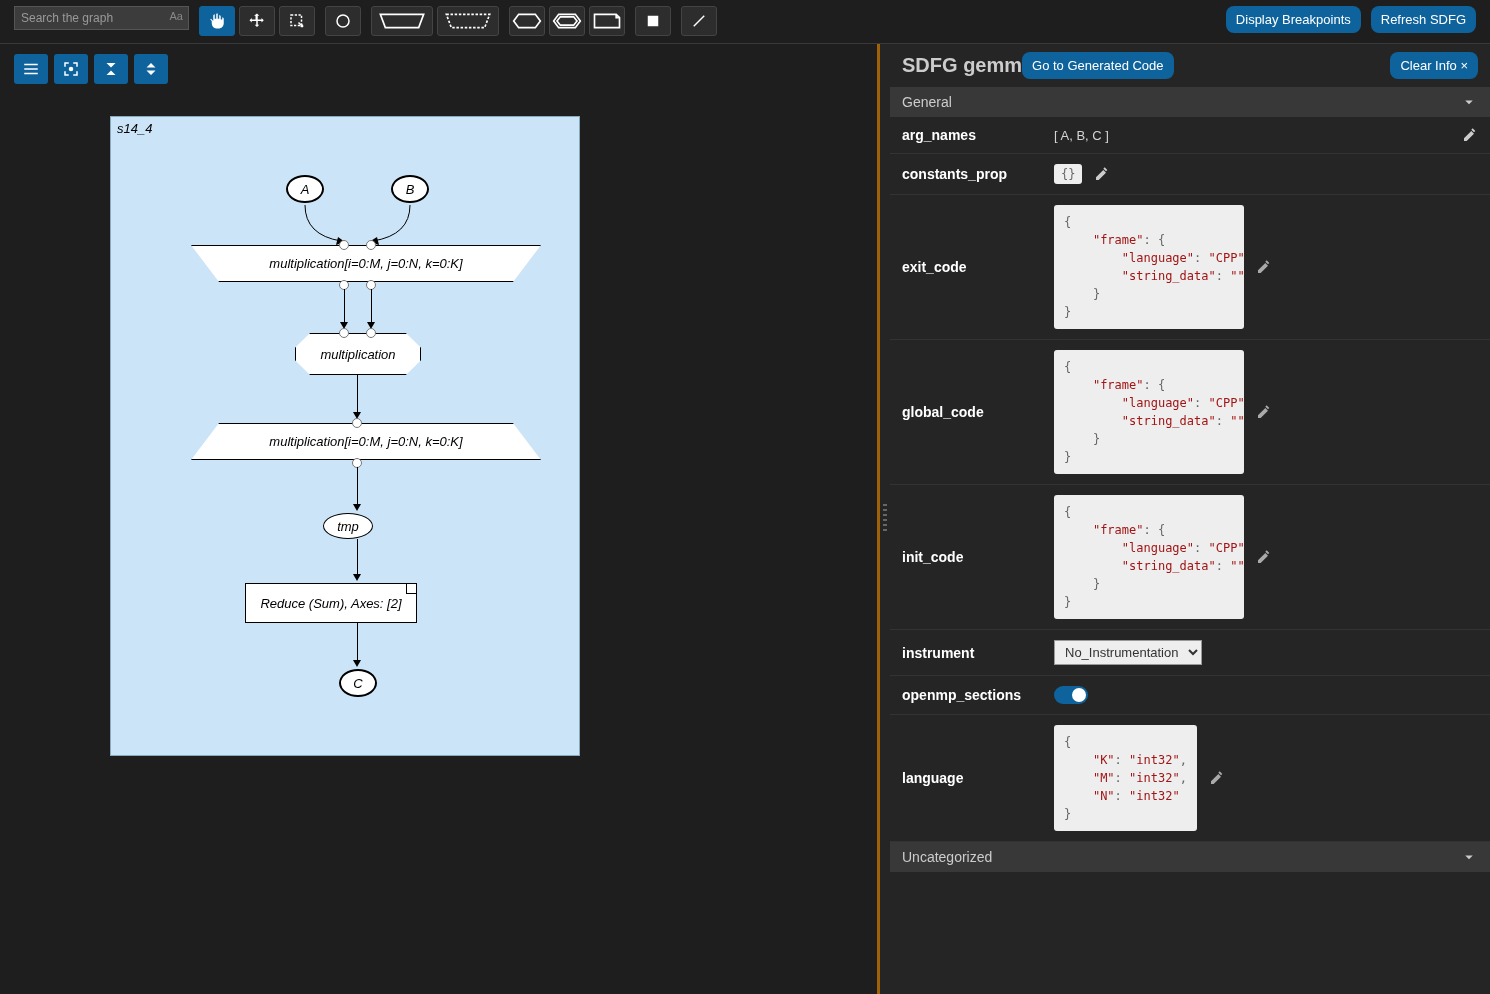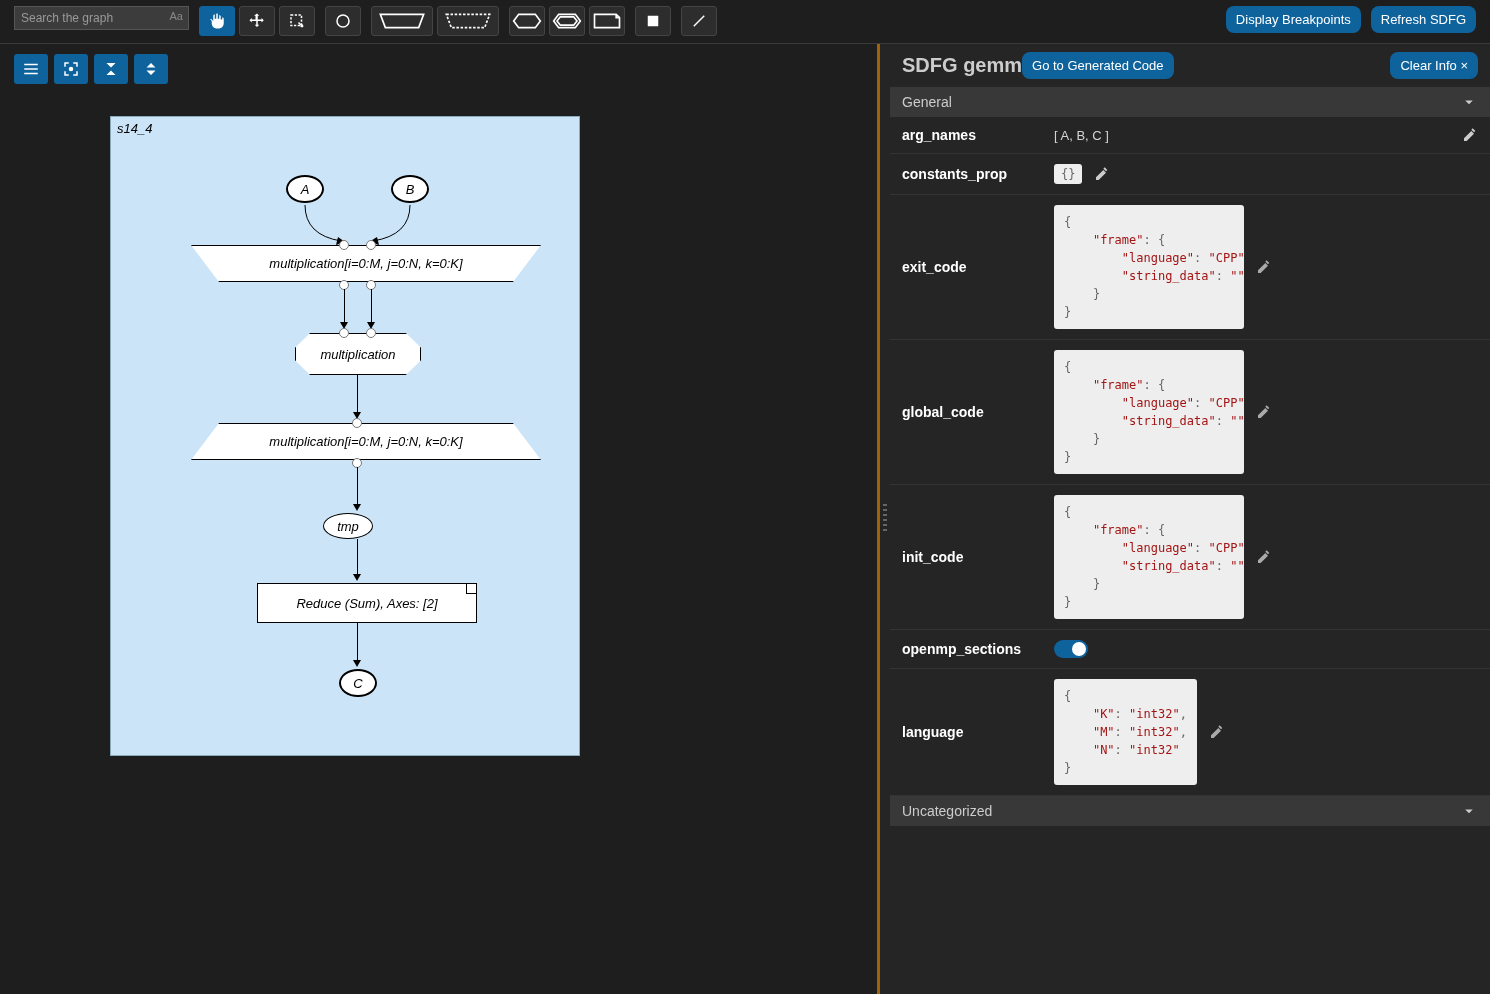--- a/index.html
+++ b/index.html
@@ -465,21 +465,21 @@
       <div class="port" style="left:241px;top:341px"></div>
 
       <div class="arrow-line" style="left:246px;top:350px;width:1px;height:40px"></div>
       <div class="arrow-head" style="left:242px;top:387px"></div>
 
       <div class="node-ellipse" style="left:212px;top:396px;width:50px;height:26px">tmp</div>
 
       <div class="arrow-line" style="left:246px;top:422px;width:1px;height:38px"></div>
       <div class="arrow-head" style="left:242px;top:457px"></div>
 
-      <div class="node-rect" style="left:146px;top:466px;width:220px;height:40px">
+      <div class="node-rect" style="left:134px;top:466px;width:172px;height:40px">
         <span>Reduce (Sum), Axes: [2]</span>
         <div class="dog-ear"></div>
       </div>
 
       <div class="arrow-line" style="left:246px;top:506px;width:1px;height:40px"></div>
       <div class="arrow-head" style="left:242px;top:543px"></div>
 
       <div class="node-circle" style="left:228px;top:552px;border-width:2px">C</div>
     </div>
   </div>
@@ -553,20 +553,26 @@
     <span class="code-str">"frame"</span><span>: {</span>
         <span class="code-str">"language"</span>: <span class="code-str">"CPP"</span>,
         <span class="code-str">"string_data"</span>: <span class="code-str">""</span>
     <span>}</span>
 <span>}</span></div>
       <svg class="edit-icon" viewBox="0 0 24 24" fill="#aaa">
           <path d="M3 17l11-11 4 4L7 21H3v-4zM14 4l2-2 4 4-2 2-4-4z"></path>
         </svg>
     </div>
 
+    <div class="prop-row">
+      <div class="prop-label">instrument</div>
+      <select class="select-input">
+        <option>No_Instrumentation</option>
+      </select>
+    </div>
 
     <div class="prop-row">
       <div class="prop-label">openmp_sections</div>
       <div class="toggle"></div>
     </div>
 
     <div class="prop-row">
       <div class="prop-label">language</div>
       <div class="code-box" style="max-width:150px"><span>{</span>
     <span class="code-str">"K"</span>: <span class="code-str">"int32"</span>,

